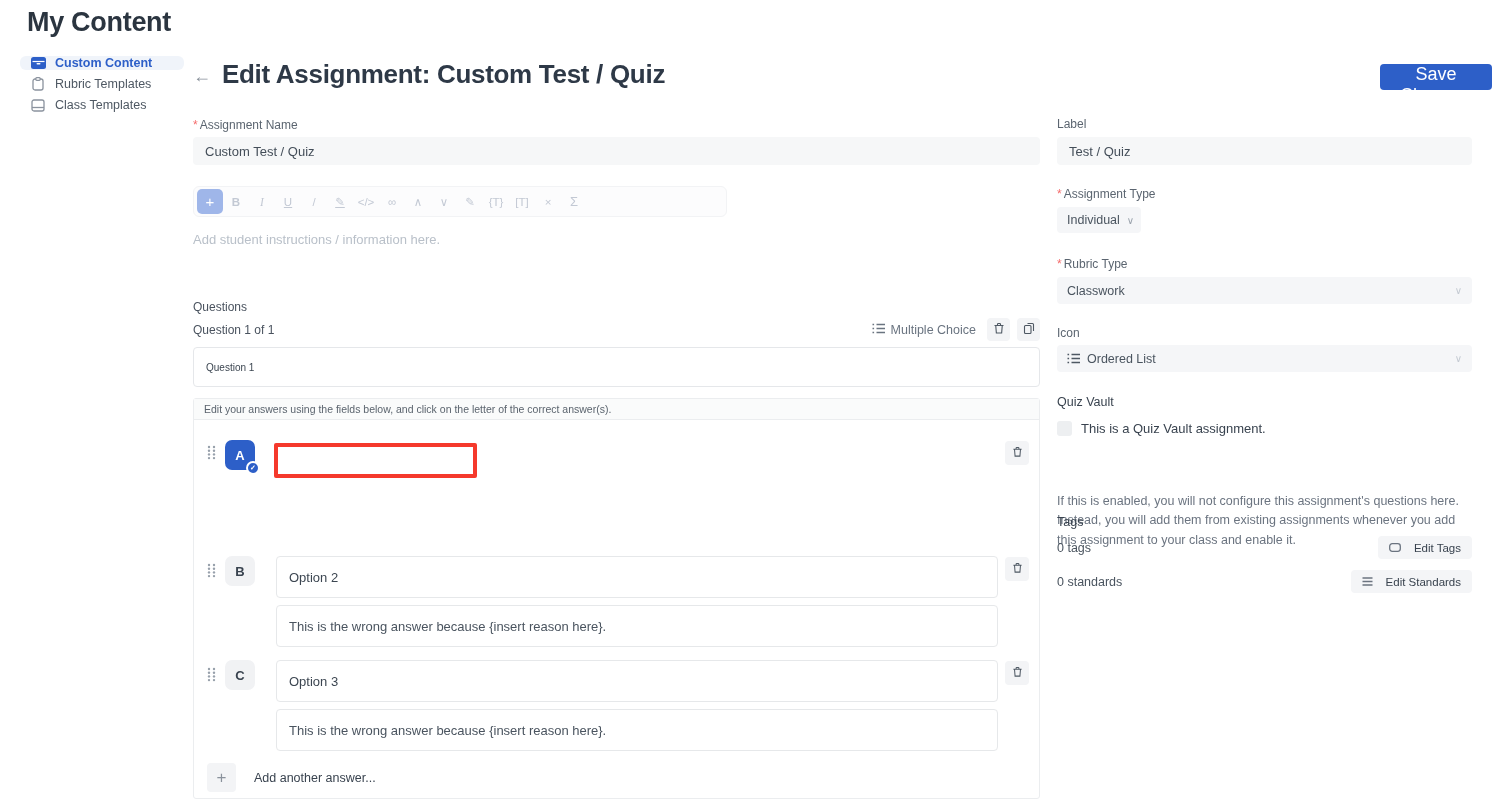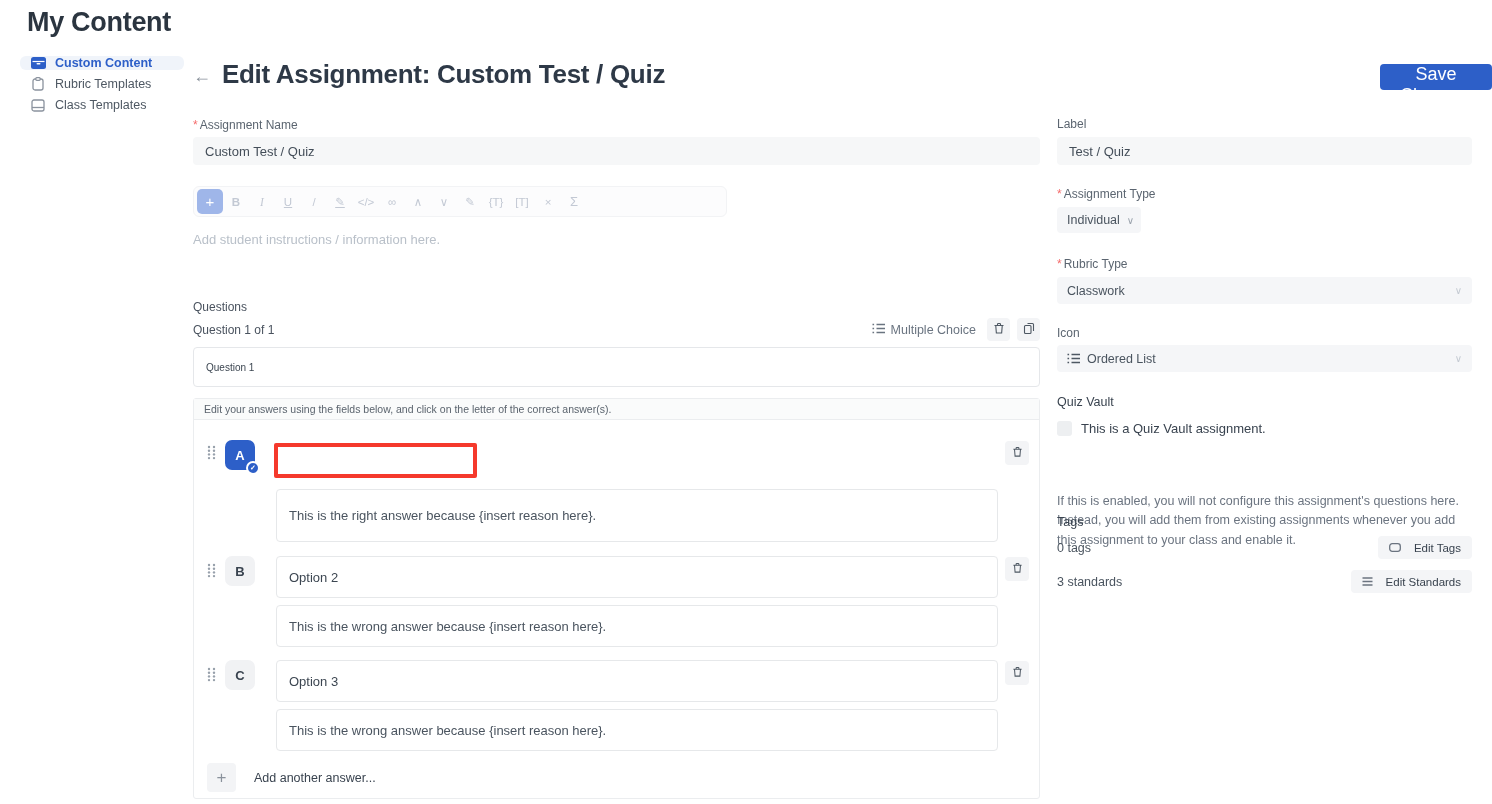--- a/index.html
+++ b/index.html
@@ -191,21 +191,20 @@
   <div class="badge correct" style="top:41px;">
     <span>A</span>
     <span class="chk">✓</span>
   </div>
   <div id="annotation-box"></div>
   <button class="row-trash" style="top:42px;">
     <span><svg width="11" height="12" viewBox="0 0 24 26" fill="none" stroke="currentColor" stroke-width="2.2">
           <path d="M3 7h18M9 7V4.5A1.5 1.5 0 0110.5 3h3A1.5 1.5 0 0115 4.5V7M5.5 7l1.2 15h10.6L18.5 7"></path>
         </svg></span>
   </button>
-  <input class="opt-exp" style="top: 90px; height: 53px;" readonly="" value="This is the right answer because {insert reason here}.">
 
   <span class="drag" style="top:164px;">
     <svg width="9" height="15" viewBox="0 0 9 15" fill="currentColor">
         <circle cx="2" cy="2" r="1.2"></circle>
         <circle cx="7" cy="2" r="1.2"></circle>
         <circle cx="2" cy="5.7" r="1.2"></circle>
         <circle cx="7" cy="5.7" r="1.2"></circle>
         <circle cx="2" cy="9.4" r="1.2"></circle>
         <circle cx="7" cy="9.4" r="1.2"></circle>
         <circle cx="2" cy="13.1" r="1.2"></circle>
@@ -294,21 +293,21 @@
   <button class="edit-btn">
     <span class="eicon">
       <svg width="12" height="9" viewBox="0 0 12 9" fill="none" stroke="currentColor" stroke-width="1.3">
           <rect x="0.7" y="0.7" width="10.6" height="7.6" rx="2.5"></rect>
         </svg>
     </span>
     <span>Edit Tags</span>
   </button>
 </div>
 <div class="panel-row" style="top:570px;">
-  <span class="count-text">3 standards</span>
+  <span class="count-text">0 standards</span>
   <button class="edit-btn">
     <span class="eicon">
       <svg width="11" height="9" viewBox="0 0 11 9" stroke="currentColor" stroke-width="1.3">
           <path d="M0.5 1h10M0.5 4.5h10M0.5 8h10"></path>
         </svg>
     </span>
     <span>Edit Standards</span>
   </button>
 </div>
 

